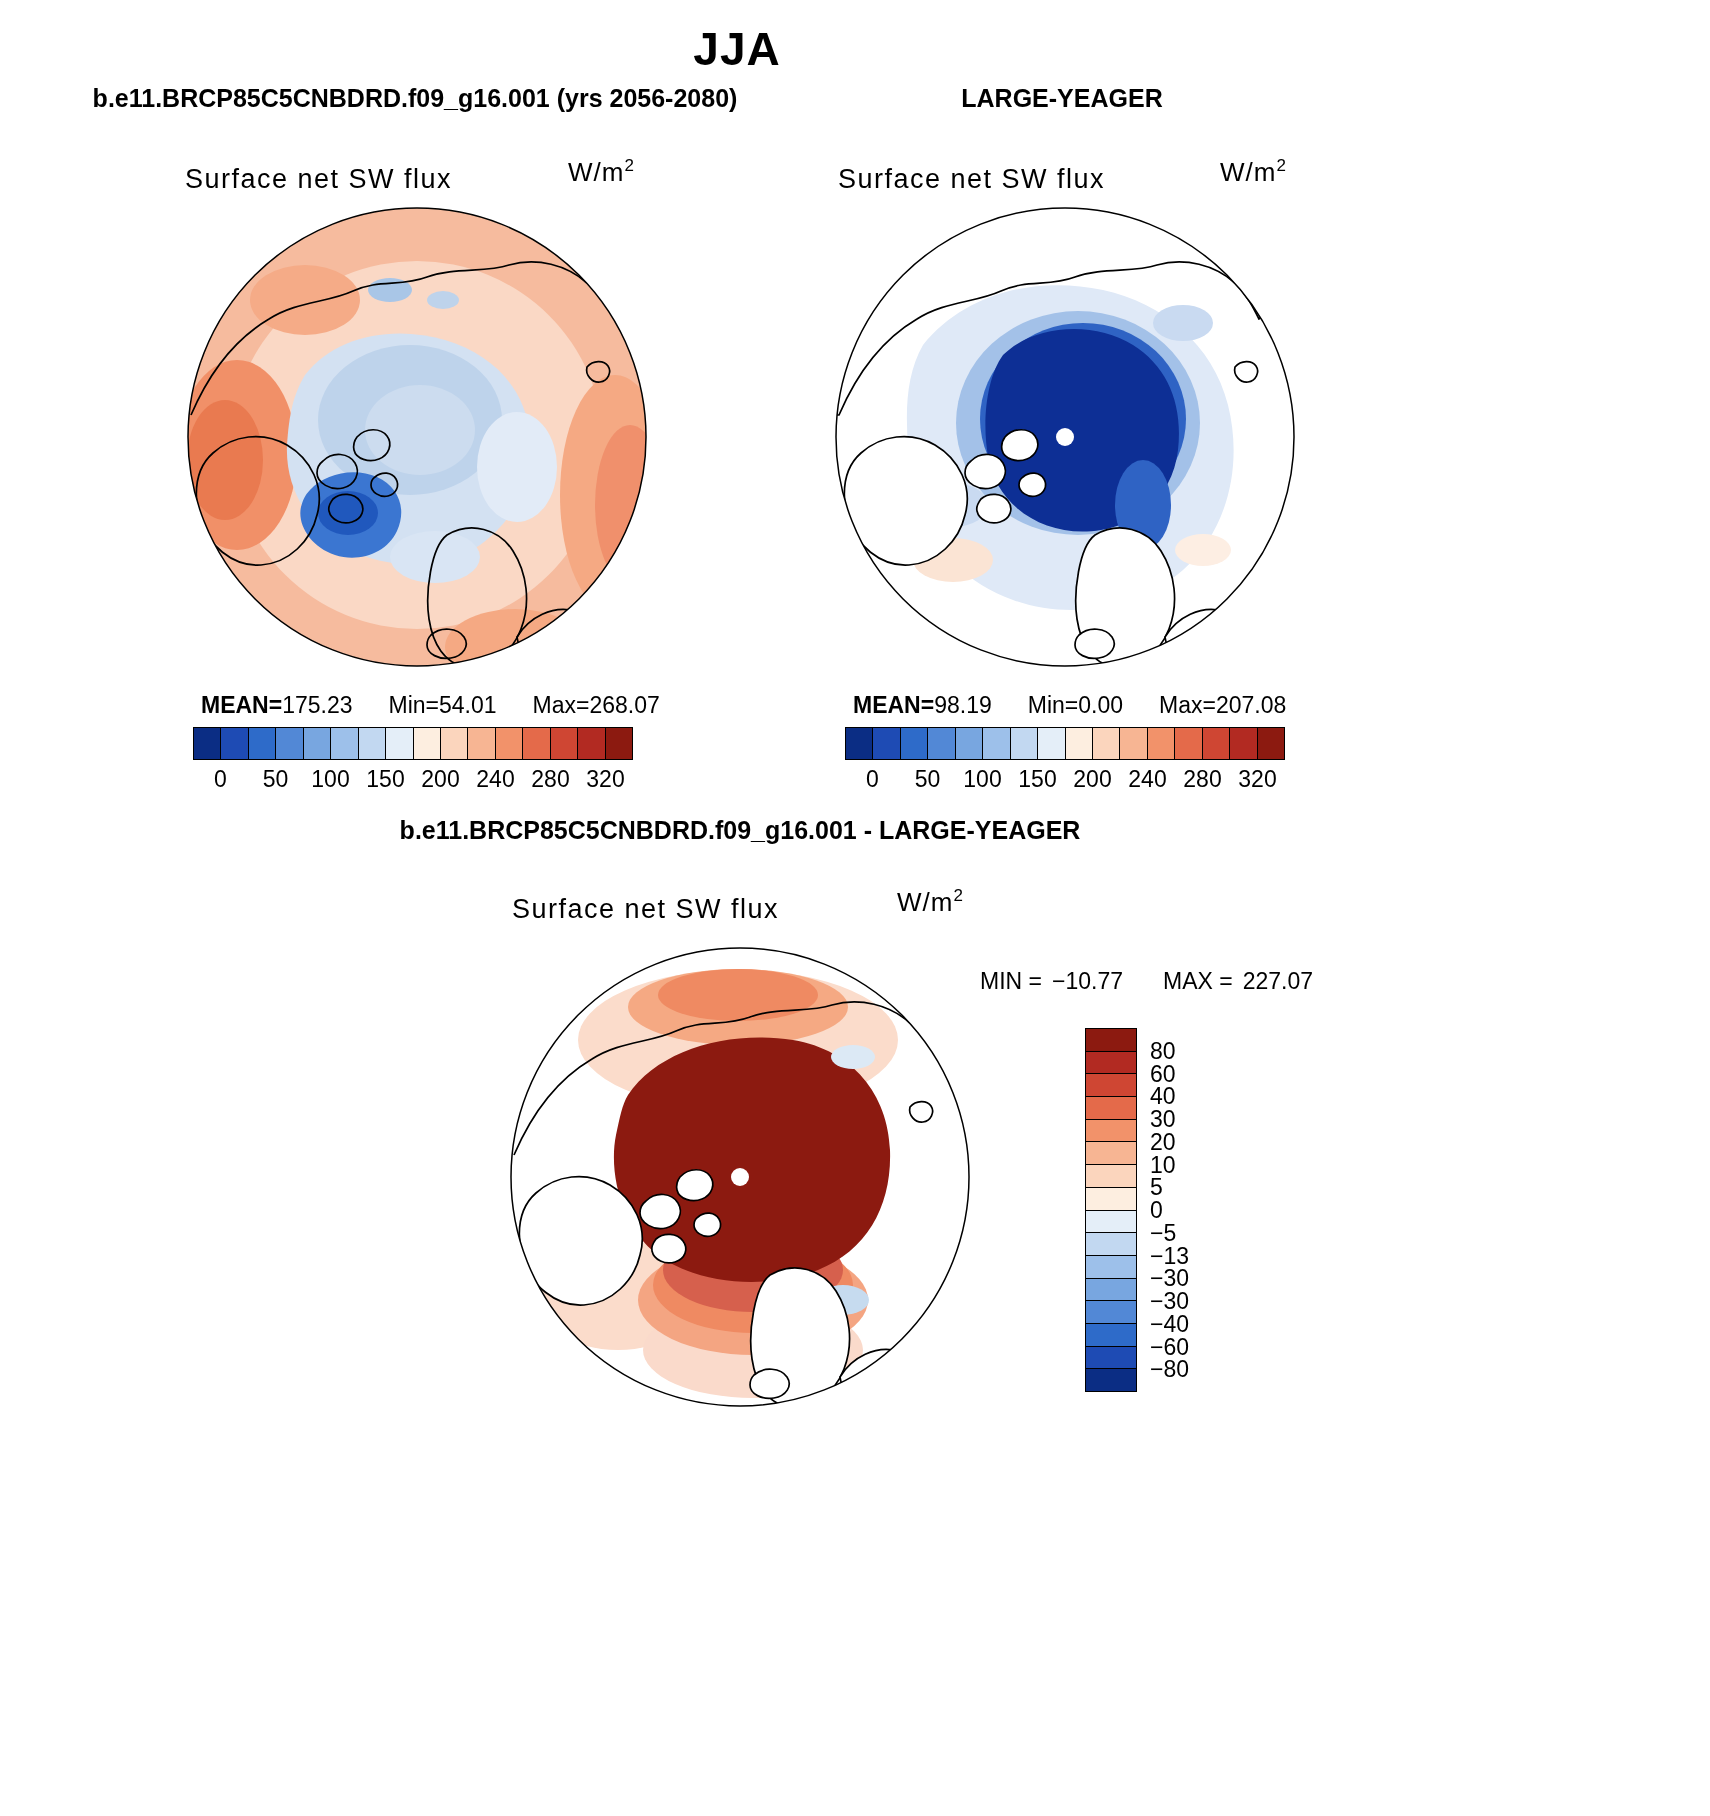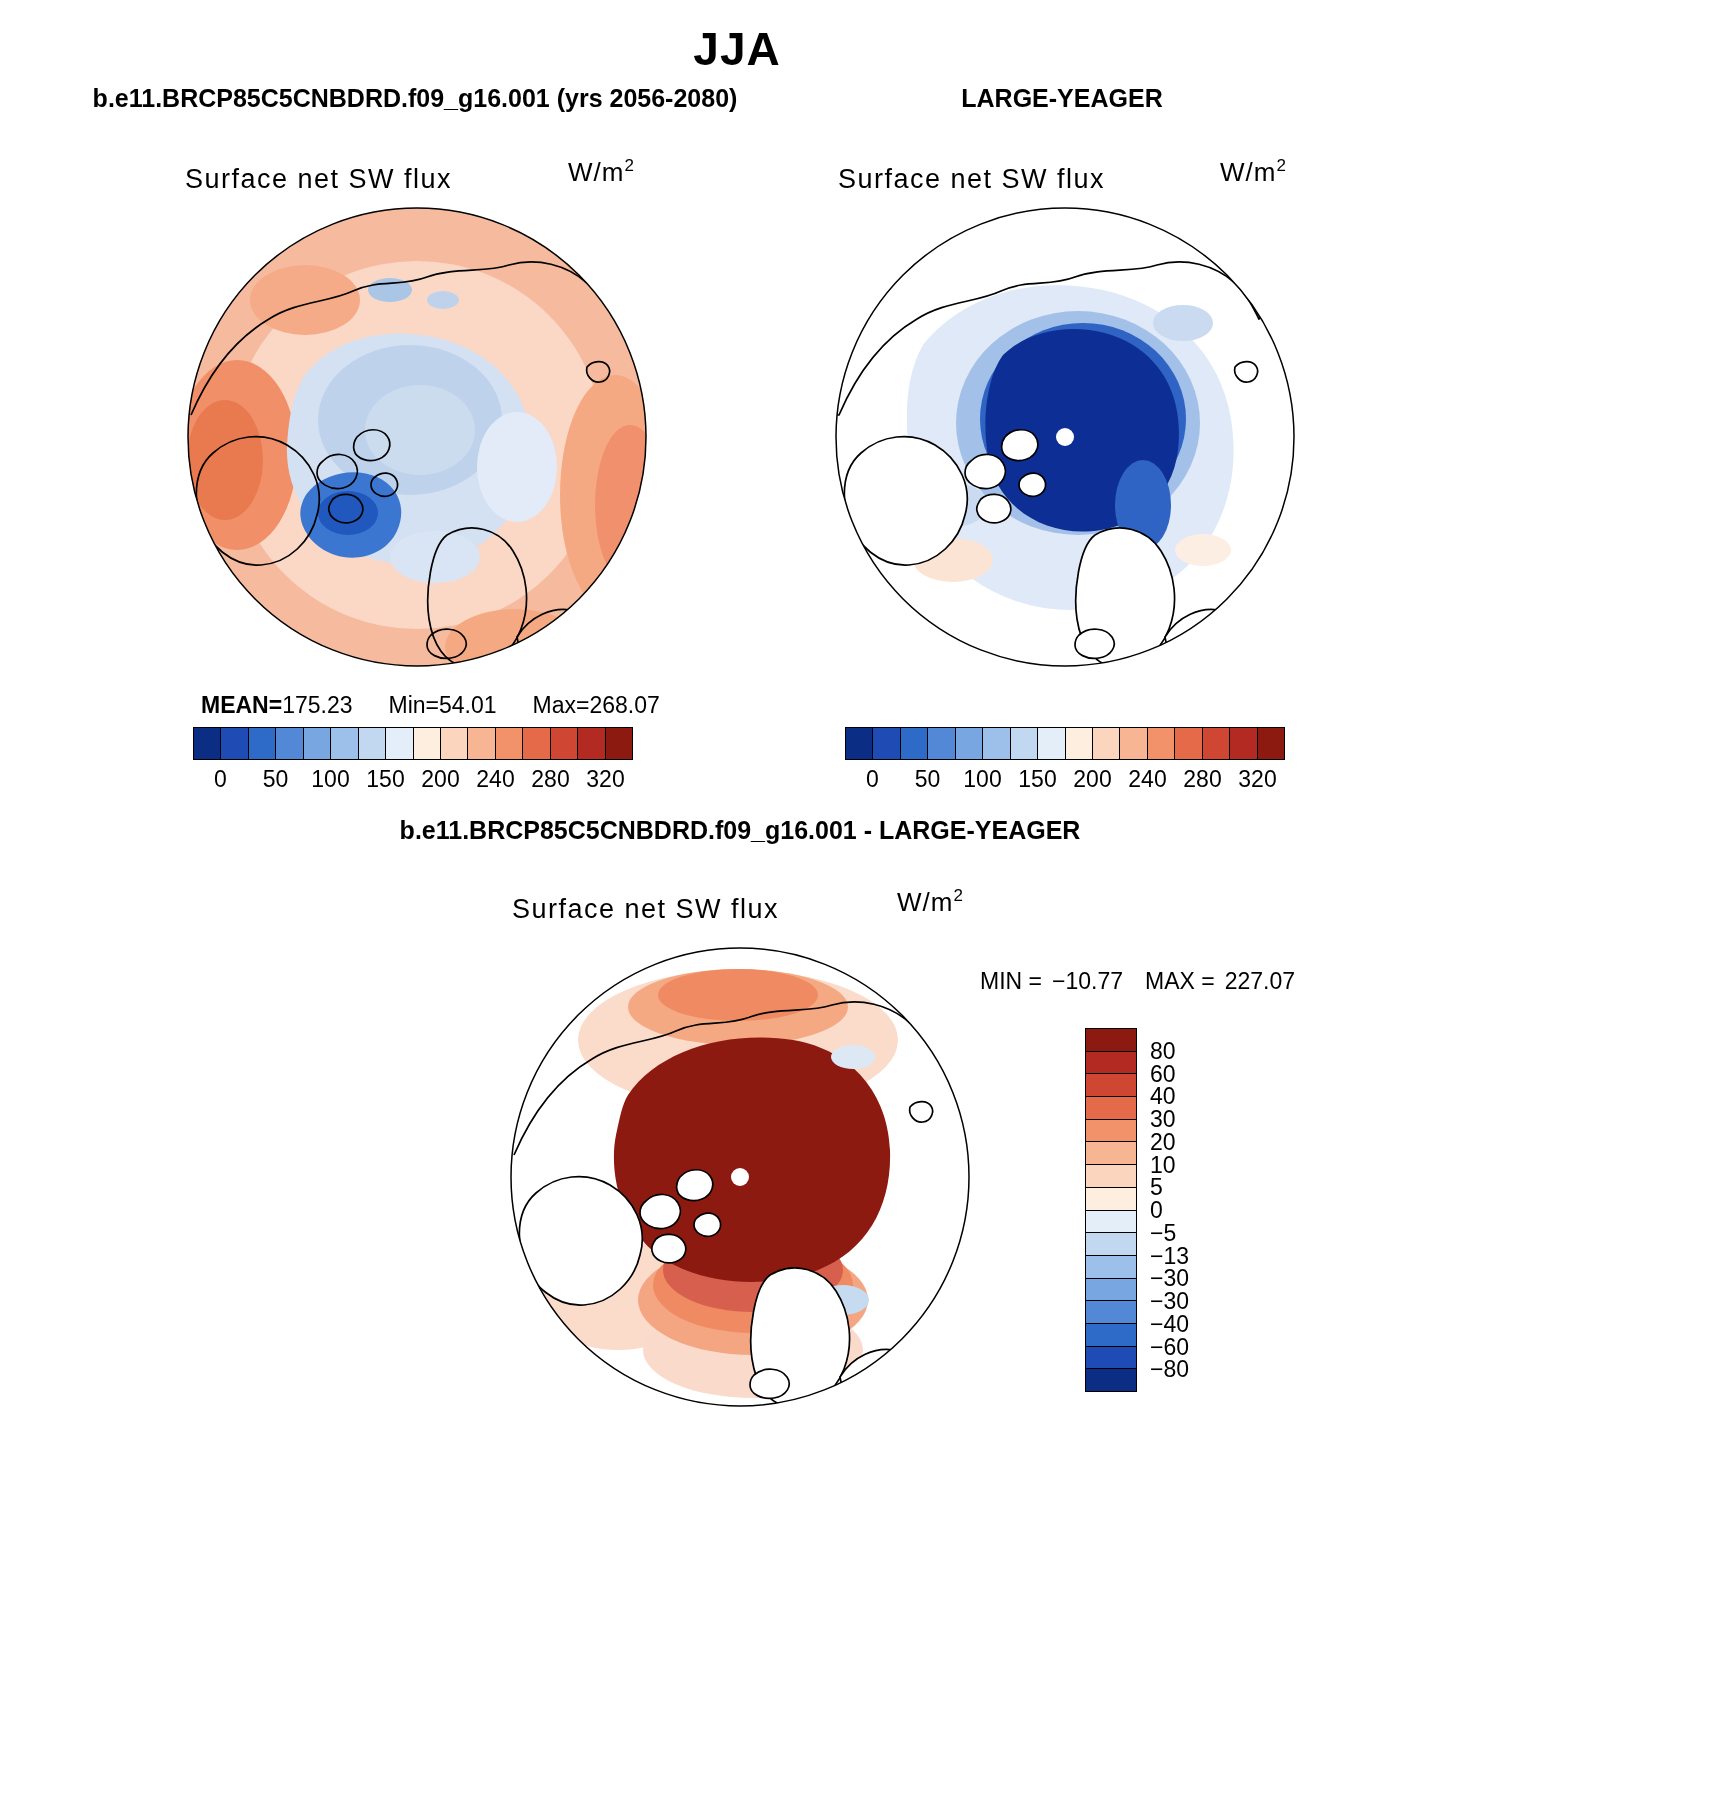--- a/index.html
+++ b/index.html
@@ -35,21 +35,21 @@
   .vticks span{position:absolute;left:0;transform:translateY(-50%);font-size:23px;}
   .vticks span:nth-child(1){top:6.25%}.vticks span:nth-child(2){top:12.5%}
   .vticks span:nth-child(3){top:18.75%}.vticks span:nth-child(4){top:25%}
   .vticks span:nth-child(5){top:31.25%}.vticks span:nth-child(6){top:37.5%}
   .vticks span:nth-child(7){top:43.75%}.vticks span:nth-child(8){top:50%}
   .vticks span:nth-child(9){top:56.25%}.vticks span:nth-child(10){top:62.5%}
   .vticks span:nth-child(11){top:68.75%}.vticks span:nth-child(12){top:75%}
   .vticks span:nth-child(13){top:81.25%}.vticks span:nth-child(14){top:87.5%}
   .vticks span:nth-child(15){top:93.75%}
   .minmax{position:absolute;left:980px;top:968px;font-size:23px;white-space:nowrap;}
-  .minmax .lbl{margin-left:22px;}
+  .minmax .lbl{margin-left:40px;}
   .minmax .lbl:first-child{margin-left:0;}
   .minmax .val{margin-left:10px;}
 </style>
 </head>
 <body>
 
 <div class="page">
 
   <div class="fig-title">JJA</div>
   <div class="subtitle sub-left">b.e11.BRCP85C5CNBDRD.f09_g16.001 (yrs 2056-2080)</div>
@@ -161,20 +161,23 @@
       <path d="M190,272 c7,-6 17,-5 21,2 c4,7 0,15 -8,17 c-8,2 -17,-4 -17,-11 c0,-3 1,-6 4,-8 Z"></path>
       <path d="M262,330 C286,316 314,324 328,346 C342,368 346,398 336,424 C326,450 302,466 280,462 C260,458 248,440 244,414 C240,388 246,342 262,330 Z"></path>
       <path d="M332,432 C344,412 368,400 390,406 C406,410 416,424 412,440 C406,458 384,468 362,463 C346,459 334,448 332,432 Z"></path>
       <path d="M246,430 c10,-9 27,-7 33,2 c6,9 -1,19 -13,21 c-12,2 -24,-4 -24,-13 c0,-4 1,-7 4,-10 Z"></path>
       <path d="M402,162 c6,-7 17,-7 21,-1 c4,6 0,15 -8,16 c-8,1 -15,-7 -13,-15 Z"></path>
     </g>
     <circle cx="232" cy="232" r="9" fill="#ffffff"></circle>
     <circle cx="232" cy="232" r="229" fill="none" stroke="#000" stroke-width="1.5"></circle>
   </svg>
 
+  <div class="stats" style="left:845px;top:692px;">
+    <span class="lbl">MEAN=</span><span class="val">98.19</span><span class="lbl">Min=</span><span class="val">0.00</span><span class="lbl">Max=</span><span class="val">207.08</span>
+  </div>
 
   <div class="cbar" style="left:845px;top:727px;">
     <div style="background: rgb(11, 45, 132);"></div>
       <div style="background: rgb(30, 75, 180);"></div>
       <div style="background: rgb(46, 107, 201);"></div>
       <div style="background: rgb(82, 136, 214);"></div>
       <div style="background: rgb(120, 166, 224);"></div>
       <div style="background: rgb(157, 192, 234);"></div>
       <div style="background: rgb(194, 216, 241);"></div>
       <div style="background: rgb(228, 238, 248);"></div>

